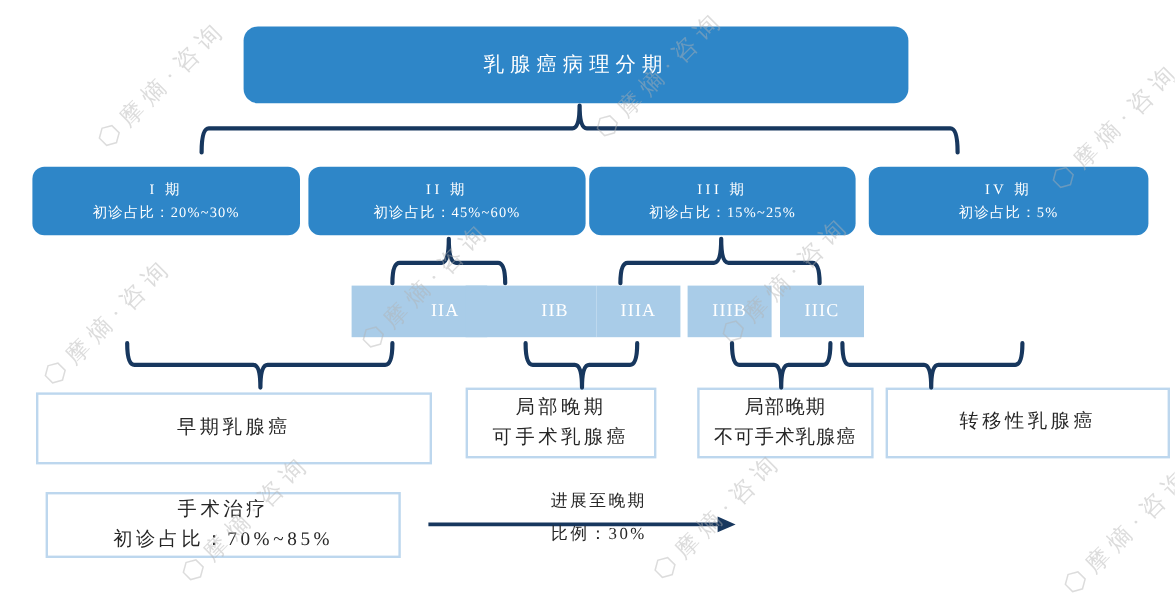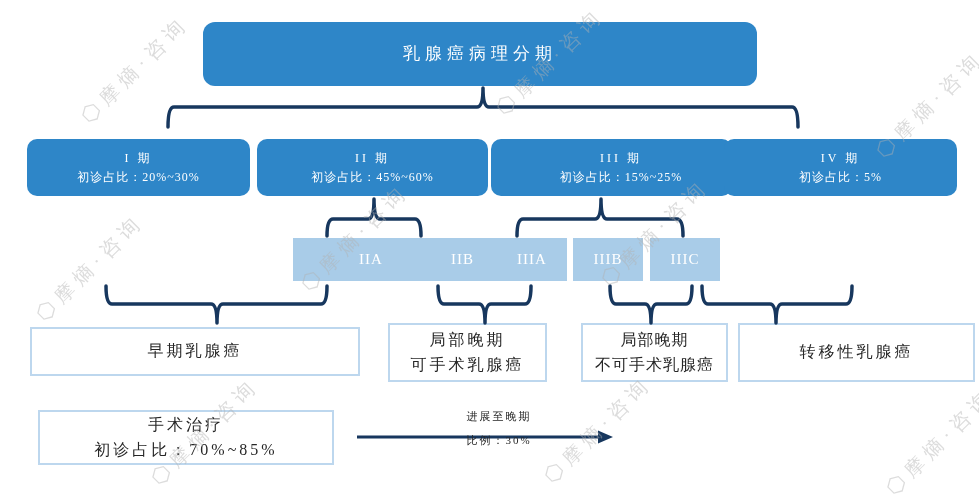--- a/index.html
+++ b/index.html
@@ -25,21 +25,21 @@
     display:flex;flex-direction:column;align-items:center;justify-content:center;
     text-align:center;font-size:16px;letter-spacing:3px;line-height:1.55;
     box-sizing:border-box;
   }
   .svg-layer{position:absolute;left:0;top:0;z-index:2;pointer-events:none;}
   .connector{stroke:#17375E;stroke-width:3.5;fill:none;stroke-linecap:round;stroke-linejoin:round;}
   .arrow-line{stroke:#17375E;stroke-width:3;fill:none;}
   .arrow-head{fill:#17375E;}
   .arrow-label{
     position:absolute;left:420px;top:409px;width:158px;text-align:center;
-    color:#262626;font-size:11px;letter-spacing:2px;z-index:3;
+    color:#262626;font-size:14px;letter-spacing:2px;z-index:3;
   }
   .arrow-label .l1{margin-bottom:9px;}
   .arrow-label .l2{margin-top:9px;}
   .wm-layer{position:absolute;left:0;top:0;width:100%;height:100%;z-index:5;pointer-events:none;}
   .watermark{
     position:absolute;color:rgba(178,178,178,0.45);font-size:20px;letter-spacing:6px;
     white-space:nowrap;transform:translate(-50%,-50%) rotate(-45deg);
   }
   .watermark .wm-icon{font-size:22px;letter-spacing:2px;margin-right:4px;}
 </style>
@@ -65,21 +65,21 @@
   </div>
 
   <div class="bluebox" style="left:27px;top:139px;width:223px;height:57px;">
     <div class="stage-title">I 期</div>
     <div class="stage-sub">初诊占比：20%~30%</div>
   </div>
   <div class="bluebox" style="left:257px;top:139px;width:231px;height:57px;">
     <div class="stage-title">II 期</div>
     <div class="stage-sub">初诊占比：45%~60%</div>
   </div>
-  <div class="bluebox" style="left:491px;top:139px;width:222px;height:57px;padding-left:19px;">
+  <div class="bluebox" style="left:491px;top:139px;width:222px;height:57px;">
     <div class="stage-title">III 期</div>
     <div class="stage-sub">初诊占比：15%~25%</div>
   </div>
   <div class="bluebox" style="left:724px;top:139px;width:233px;height:57px;">
     <div class="stage-title">IV 期</div>
     <div class="stage-sub">初诊占比：5%</div>
   </div>
 
   <div class="subbox" style="left:293px;top:238px;width:70px;height:43px;padding-left:43px;">
     <span>IIA</span>
@@ -90,21 +90,21 @@
   <div class="subbox" style="left:497px;top:238px;width:70px;height:43px;">
     <span>IIIA</span>
   </div>
   <div class="subbox" style="left:573px;top:238px;width:70px;height:43px;">
     <span>IIIB</span>
   </div>
   <div class="subbox" style="left:650px;top:238px;width:70px;height:43px;">
     <span>IIIC</span>
   </div>
 
-  <div class="whitebox" style="left:30px;top:327px;width:330px;height:49px;">
+  <div class="whitebox" style="left:30px;top:327px;width:330px;height:60px;">
     <div>早期乳腺癌</div>
   </div>
   <div class="whitebox" style="left:388px;top:323px;width:159px;height:59px;">
     <div>局部晚期</div>
     <div>可手术乳腺癌</div>
   </div>
   <div class="whitebox" style="left:581px;top:323px;width:147px;height:59px;letter-spacing:1px;">
     <div>局部晚期</div>
     <div>不可手术乳腺癌</div>
   </div>

